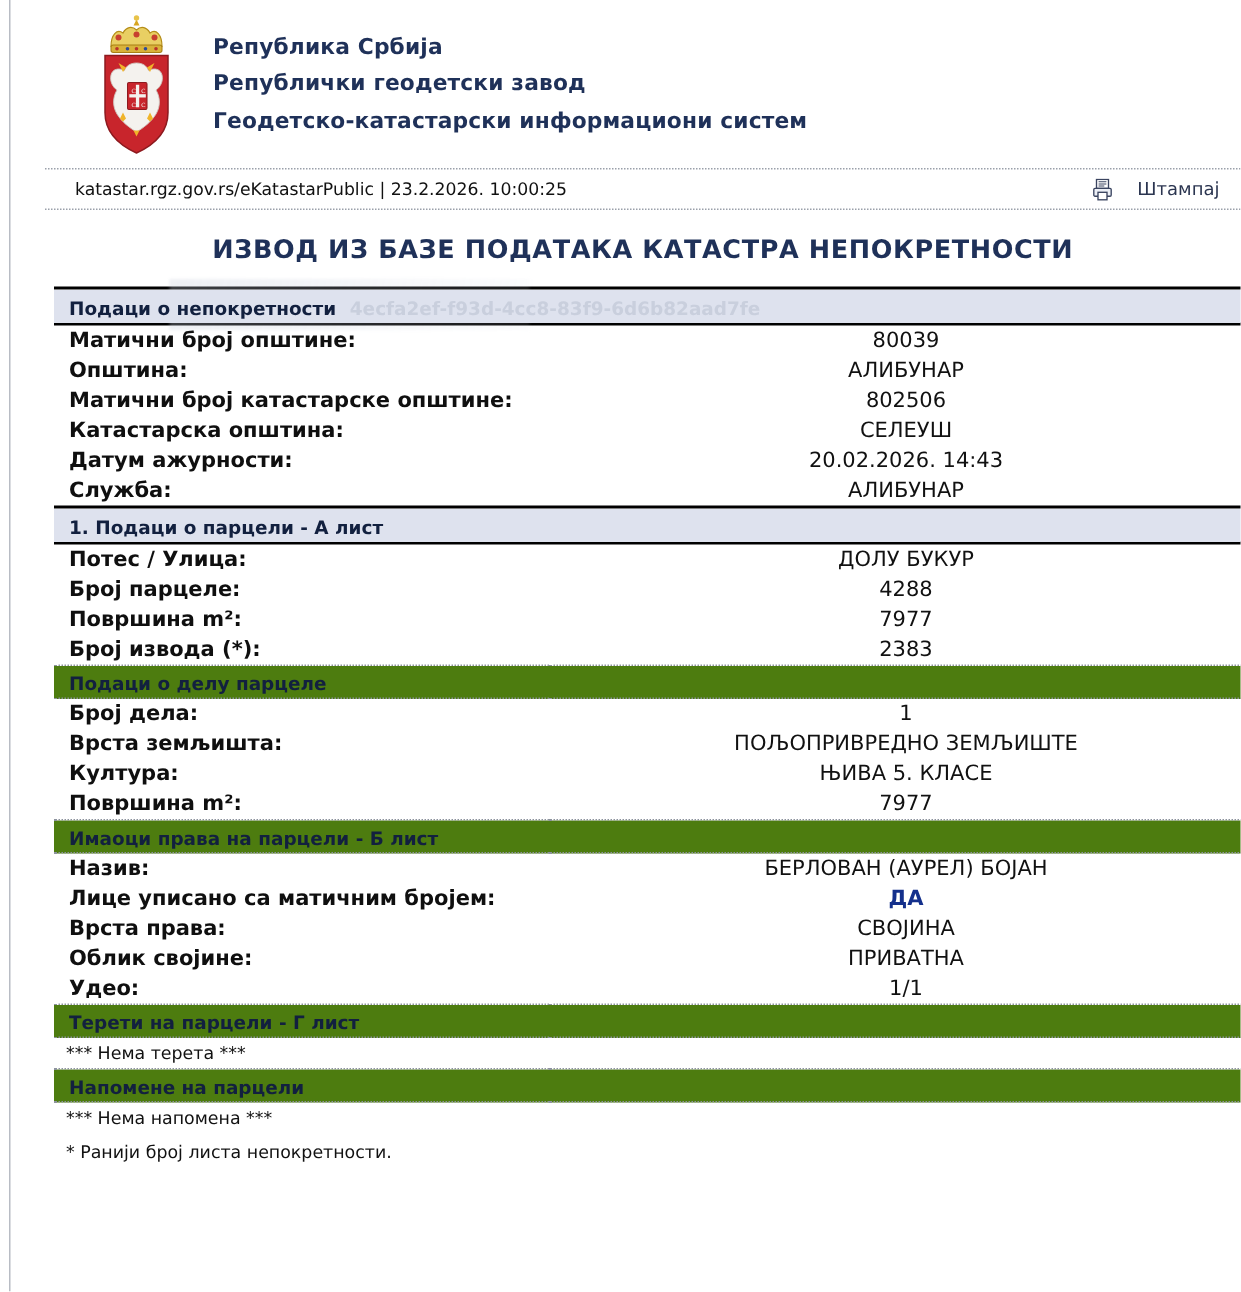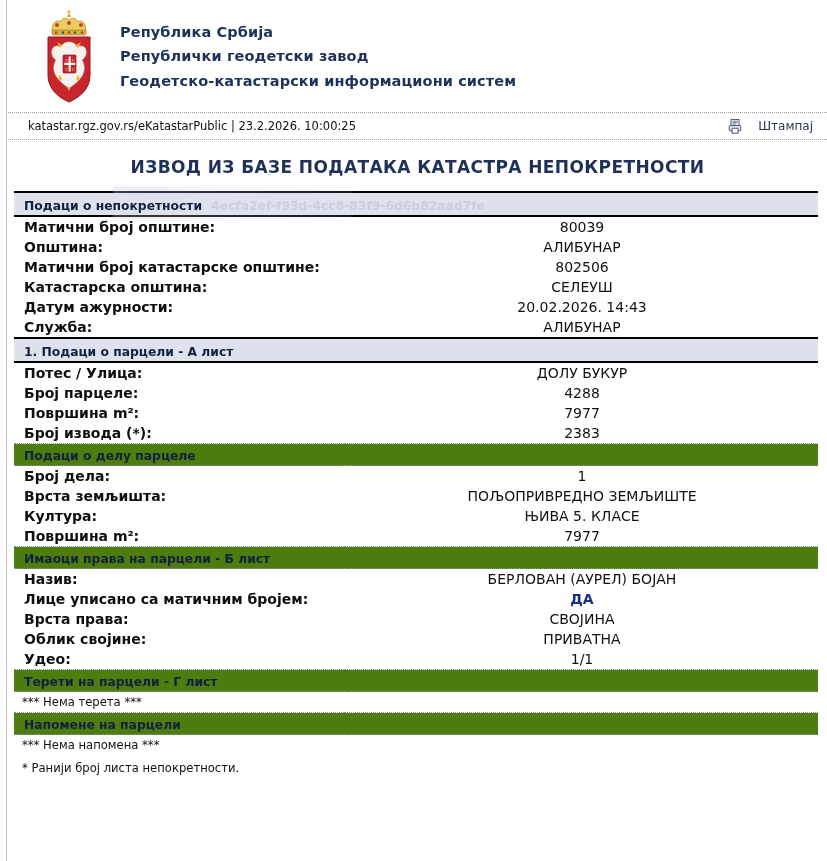--- a/index.html
+++ b/index.html
@@ -24,20 +24,21 @@
     border-right: 1px solid #b8bcc4;
     box-sizing: border-box;
   }
   .page {
     position: absolute;
     left: 8px; top: 0;
     width: 819px;
     height: 861px;
     background: #ffffff;
     box-sizing: border-box;
+    padding-left: 22px;
   }
 
   
   .masthead {
     display: flex;
     align-items: center;
     padding: 8px 0 6px 32px;
     height: 112px;
     box-sizing: border-box;
   }

